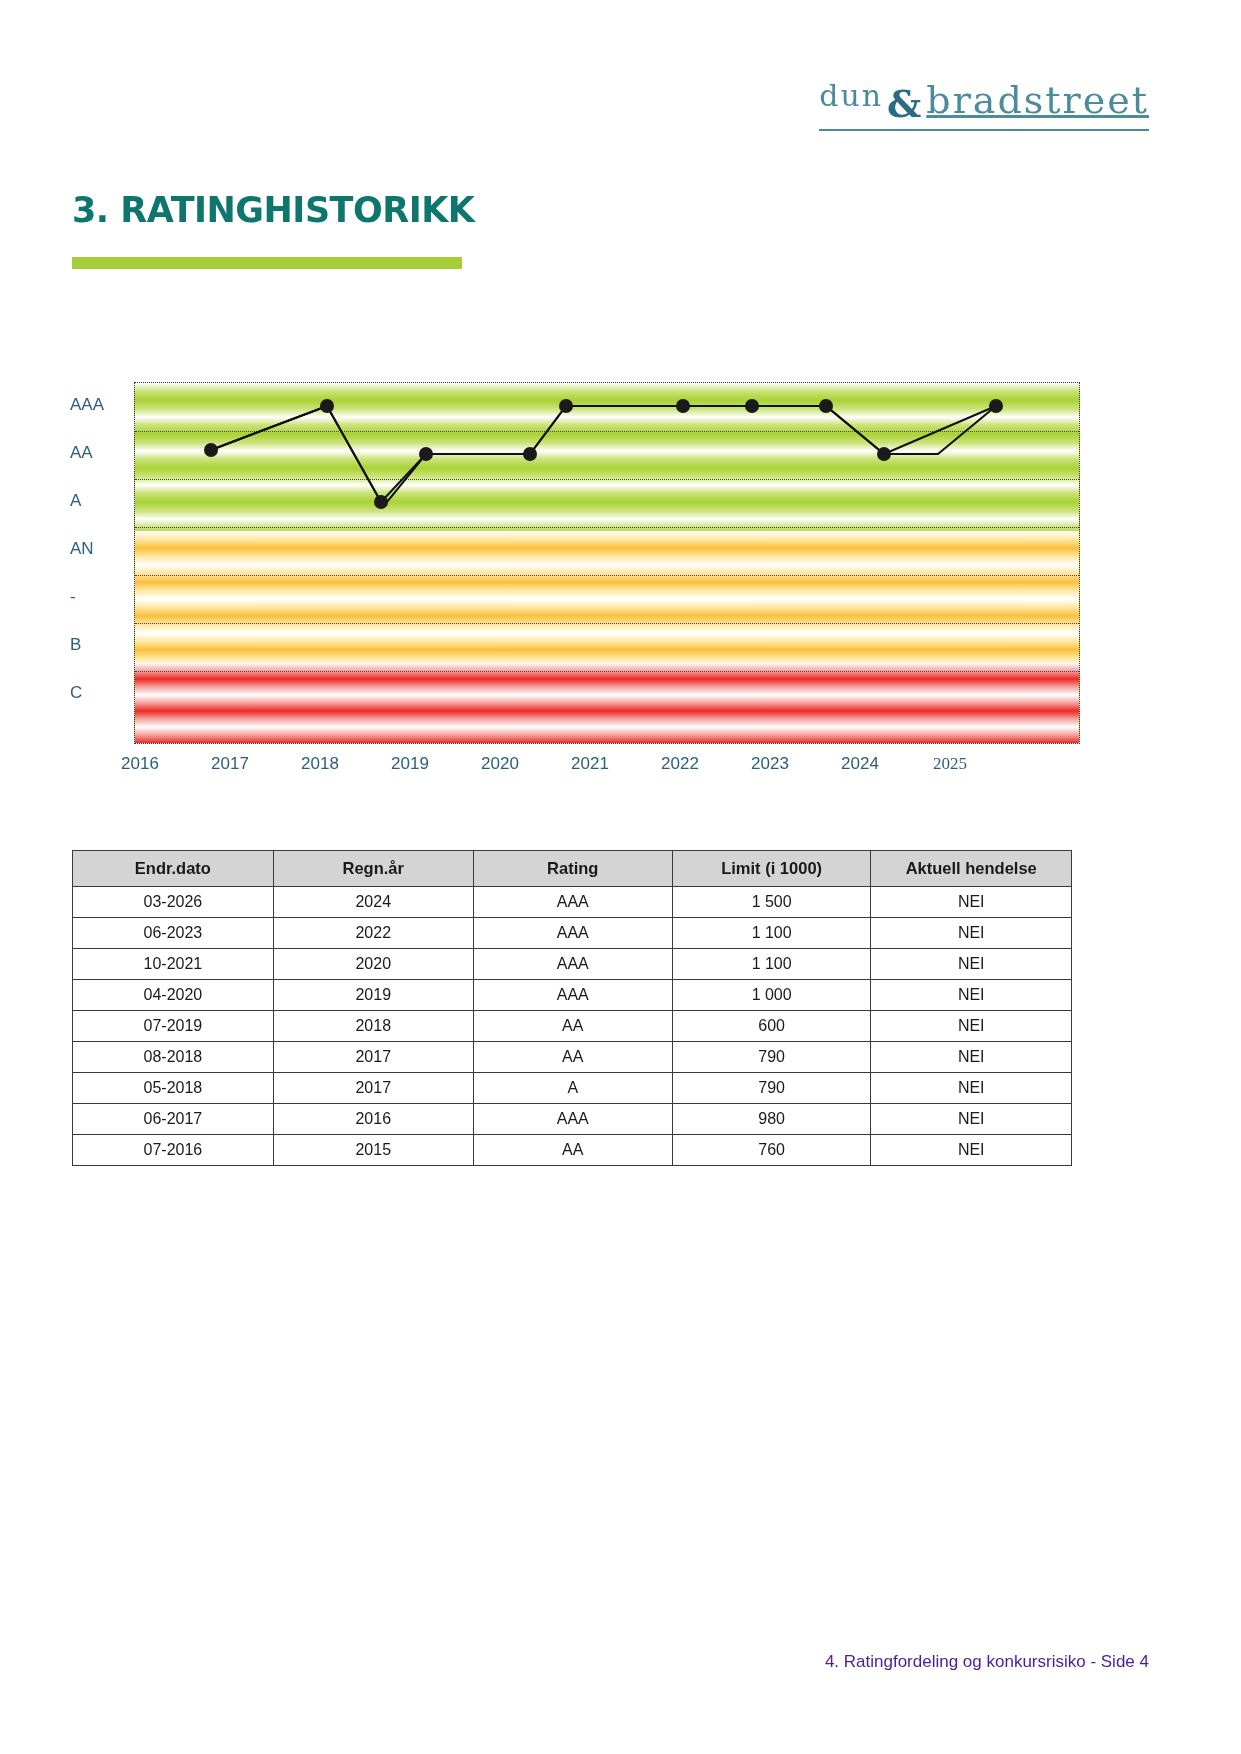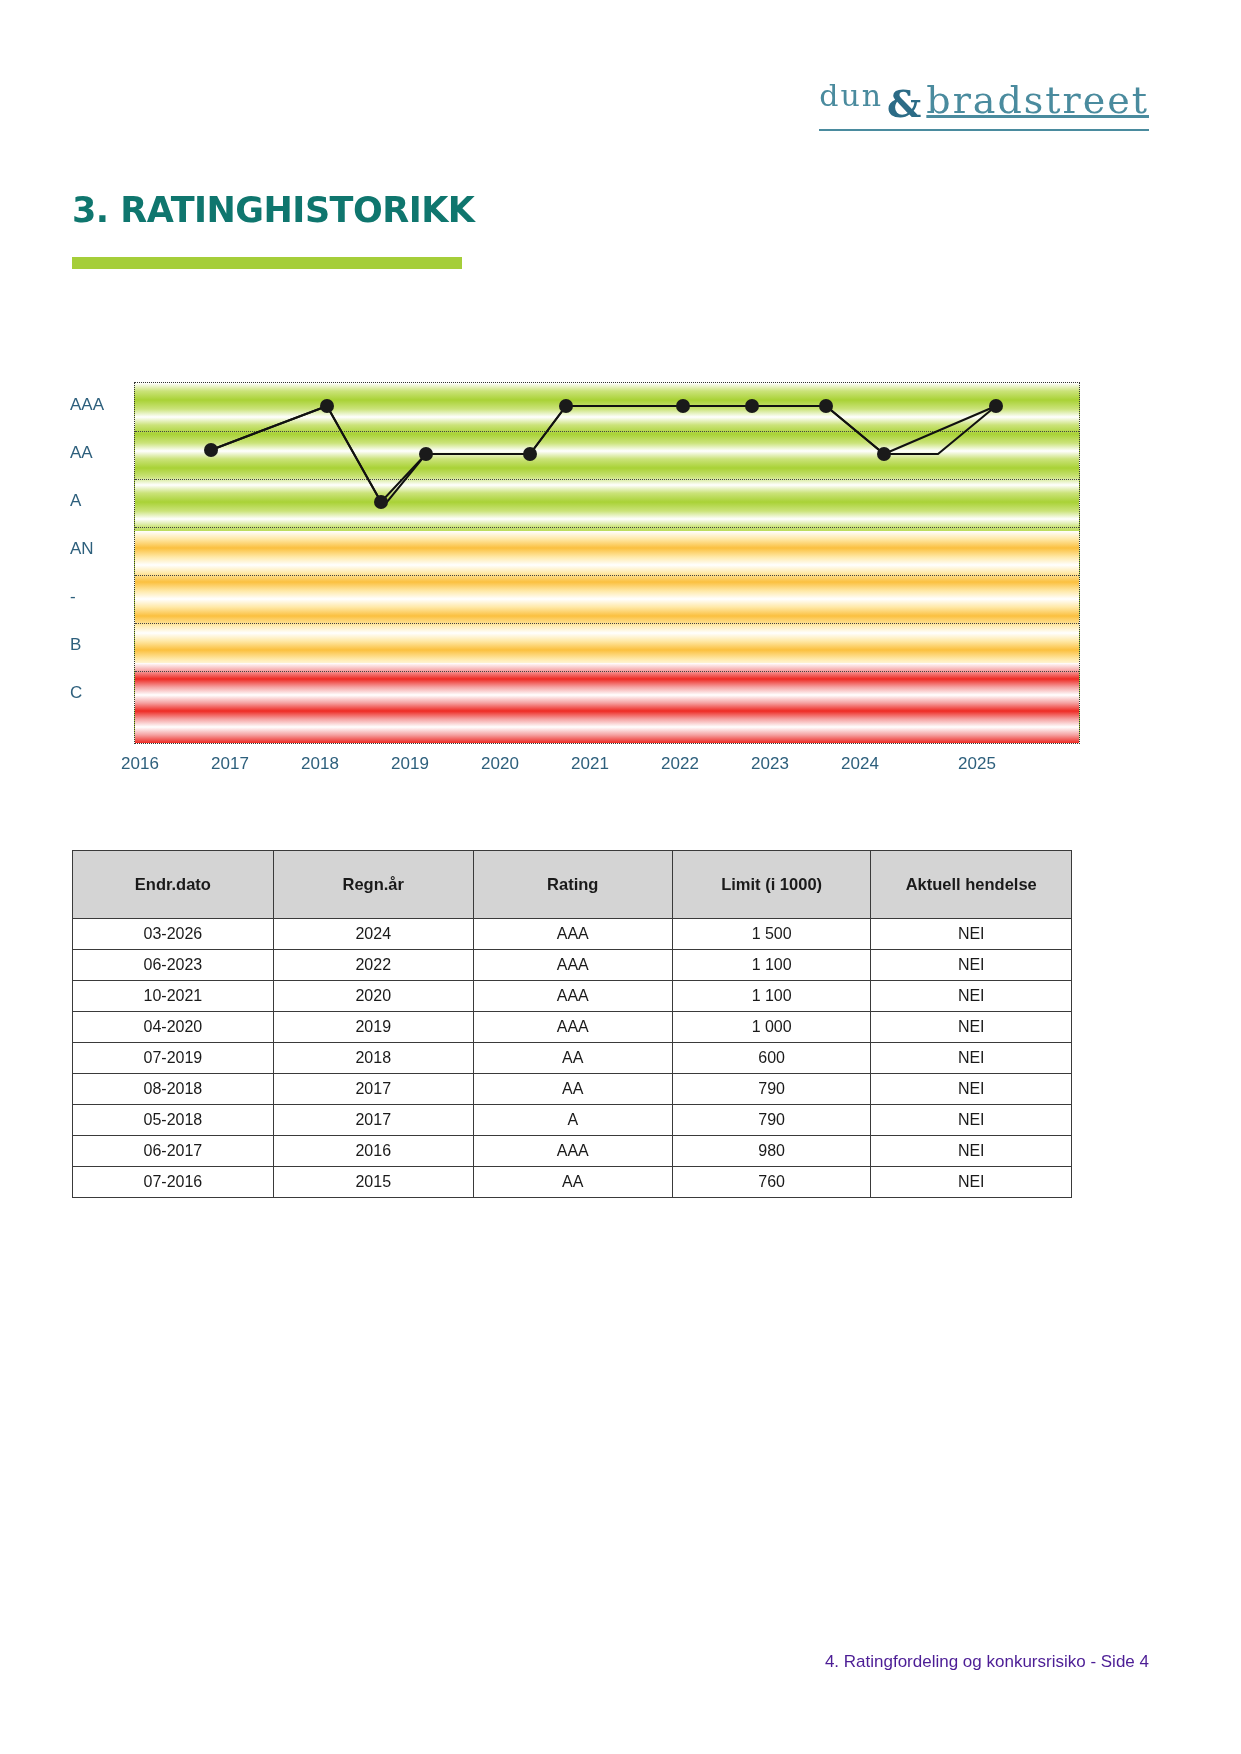--- a/index.html
+++ b/index.html
@@ -162,21 +162,21 @@
   }
   table.history {
     border-collapse: collapse;
     width: 100%;
     font-size: 16px;
   }
   table.history th {
     background: #d4d4d4;
     border: 1px solid #3a3a3a;
     font-weight: bold;
-    padding: 24px 4px;
+    padding: 8px 4px;
     text-align: center;
     font-size: 16.5px;
   }
   table.history td {
     border: 1px solid #3a3a3a;
     padding: 6px 4px;
     text-align: center;
     font-size: 16px;
     background: #ffffff;
   }
@@ -249,21 +249,21 @@
 
   <div class="x-label" style="left:30px;">2016</div>
   <div class="x-label" style="left:120px;">2017</div>
   <div class="x-label" style="left:210px;">2018</div>
   <div class="x-label" style="left:300px;">2019</div>
   <div class="x-label" style="left:390px;">2020</div>
   <div class="x-label" style="left:480px;">2021</div>
   <div class="x-label" style="left:570px;">2022</div>
   <div class="x-label" style="left:660px;">2023</div>
   <div class="x-label" style="left:750px;">2024</div>
-  <div class="x-label" style="left:867px;">2025</div>
+  <div class="x-label" style="left:840px;font-family:Liberation Serif, serif;">2025</div>
 </div>
 
 <div class="table-wrap">
   <table class="history">
     <thead>
       <tr>
         <th class="col-0">Endr.dato</th>
         <th class="col-1">Regn.år</th>
         <th class="col-2">Rating</th>
         <th class="col-3">Limit (i 1000)</th>

